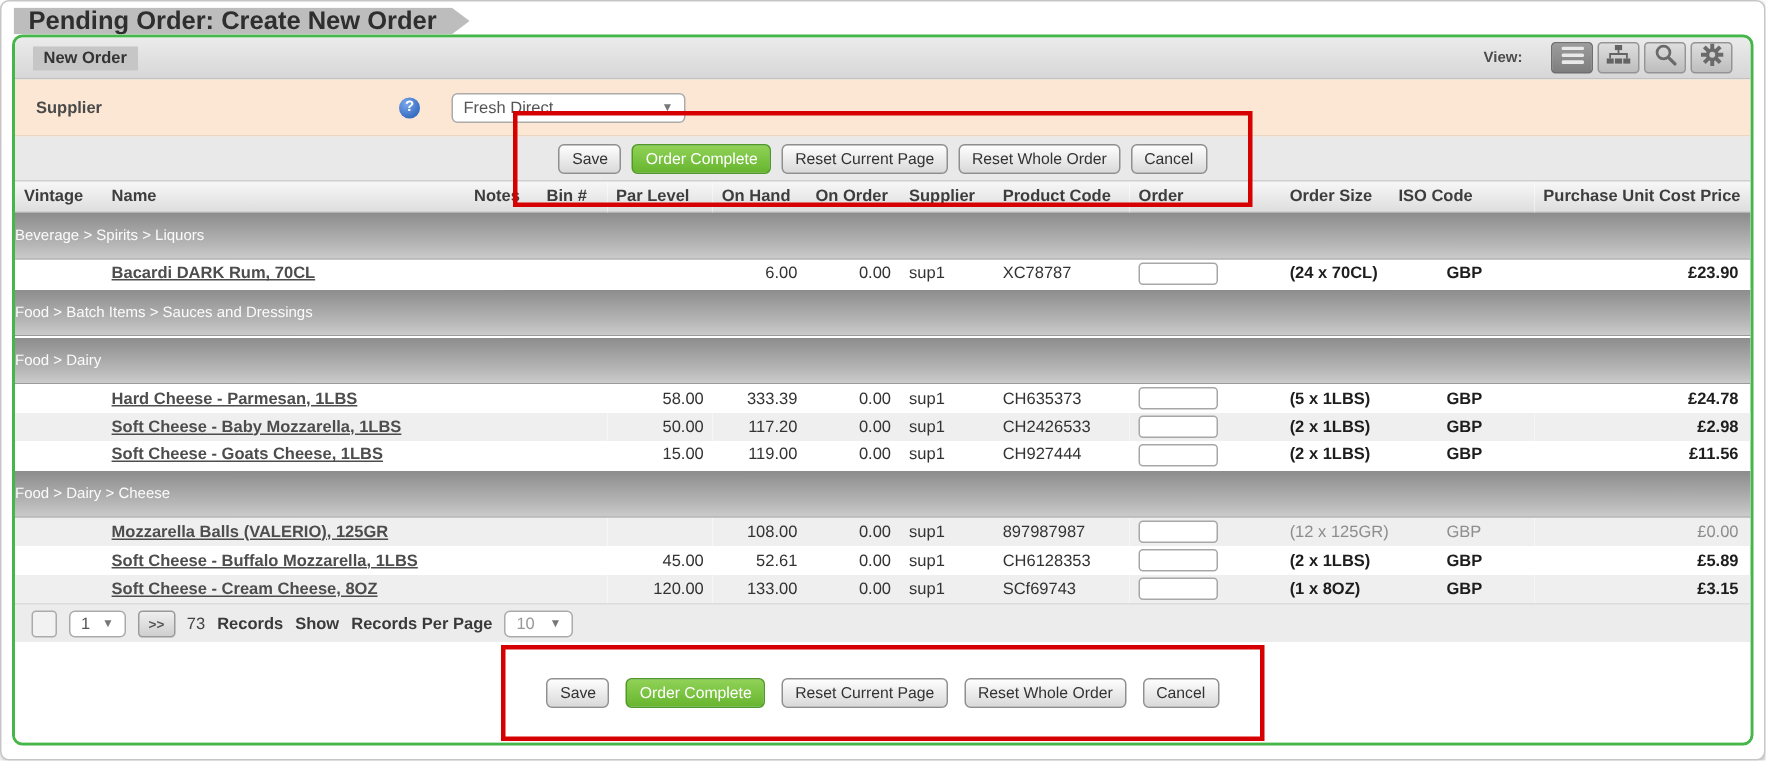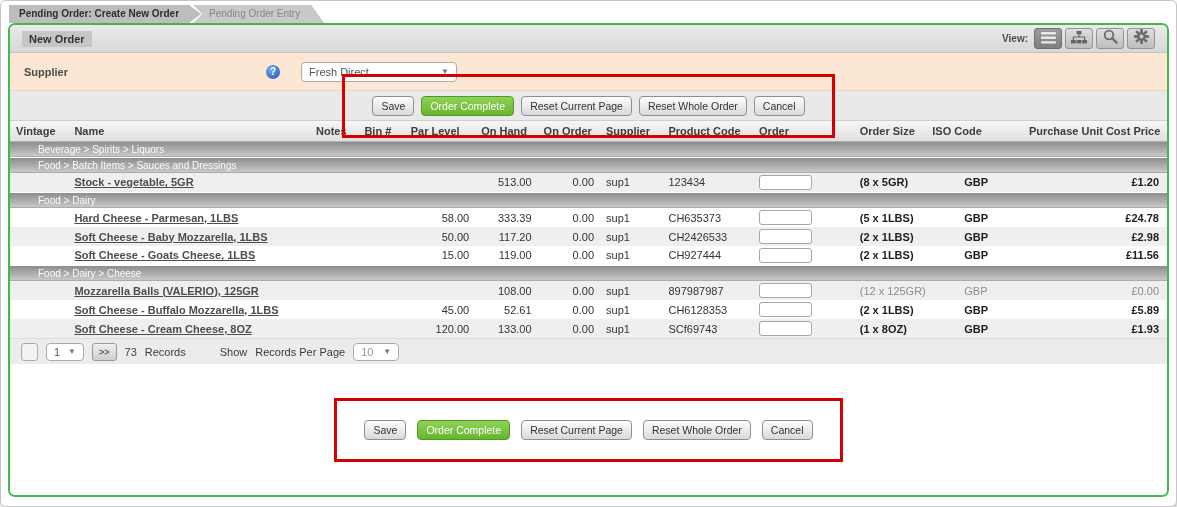--- a/index.html
+++ b/index.html
@@ -5,36 +5,36 @@
   * { box-sizing: border-box; margin: 0; padding: 0; }
   html,body { background:#fff; }
   body { font-family:"Liberation Sans", sans-serif; }
 
   .screen { position:relative; width:1177px; height:507px; background:#fff;
             border:1px solid #c6c6c6; border-radius:6px;
             box-shadow:1px 2px 4px rgba(0,0,0,.25); overflow:hidden; }
 
   
   .tabs { position:absolute; top:4px; left:8px; height:18px; display:flex; }
-  .tab { font-size:10px; line-height:18px; white-space:nowrap; }
+  .tab { font-size:17px; line-height:18px; white-space:nowrap; }
   .tab-active { background:#bdbdbd; color:#2e2e2e; font-weight:bold; padding:0 22px 0 10px; z-index:2;
         clip-path:polygon(0 0, calc(100% - 12px) 0, 100% 50%, calc(100% - 12px) 100%, 0 100%); }
   .tab-inactive { background:#c9c9c9; color:#868686; padding:0 24px 0 16px; margin-left:-8px; z-index:1;
         clip-path:polygon(0 0, calc(100% - 13px) 0, 100% 100%, 0 100%, 9px 50%); }
 
   
   .panel { position:absolute; left:7px; right:7px; top:22px; bottom:9px;
            border:2px solid #45b649; border-radius:7px; background:#fff; overflow:hidden;
            display:flex; flex-direction:column; }
 
   .panel-header { height:28px; flex:0 0 28px; background:linear-gradient(#ebebeb,#d7d7d7);
            border-bottom:1px solid #c2c2c2; display:flex; align-items:center; padding:0 12px; }
   .new-order-chip { background:#c6c6c6; color:#333; font-size:11px; font-weight:bold; padding:2px 7px; }
   .view-cluster { margin-left:auto; display:flex; align-items:center; gap:3px; }
-  .view-label { font-size:10px; font-weight:bold; color:#4c4c4c; margin-right:3px; }
+  .view-label { font-size:10px; font-weight:bold; color:#4c4c4c; margin-right:16px; }
   .view-btn { width:28px; height:21px; border:1px solid #949494; border-radius:3px;
            background:linear-gradient(#dedede,#bdbdbd); display:flex; align-items:center; justify-content:center; cursor:pointer; }
   .view-btn.active { background:linear-gradient(#9c9c9c,#7e7e7e); border-color:#6f6f6f; }
 
   .supplier-row { height:38px; flex:0 0 38px; background:#fbe7d3; border-bottom:1px solid #ecd6c0;
            display:flex; align-items:center; padding:0 14px; }
   .supplier-label { font-size:11px; font-weight:bold; color:#4a4a4a; width:242px; }
   .help-icon { width:14px; height:14px; border-radius:50%;
            background:radial-gradient(circle at 35% 30%, #79a7ec, #1d56b0);
            color:#fff; font-size:10px; font-weight:bold; line-height:14px; text-align:center; margin-right:21px; cursor:pointer; }
@@ -51,54 +51,53 @@
            background:linear-gradient(#fefefe,#d9d9d9); cursor:pointer; white-space:nowrap;
            font-family:"Liberation Sans",sans-serif; }
   .btn-green { background:linear-gradient(#90d257,#67b52e); border-color:#4f9a26; color:#fff; }
 
   
   .order-table { width:100%; border-collapse:collapse; table-layout:fixed; font-size:11px; }
   .order-table th { background:linear-gradient(#f7f7f7,#dedede); border-bottom:1px solid #b3b3b3;
            color:#3d3d3d; font-weight:bold; text-align:left; padding:3px 6px; height:20px;
            white-space:nowrap; overflow:hidden; }
   .category-row td { background:linear-gradient(180deg,#8b8b8b,#b6b6b6 70%,#cbcbcb);
-           border-top:1px solid #fff; color:#fbfbfb; font-size:10px; height:16px; padding:1px 6px 1px 28px;
+           border-top:1px solid #fff; color:#fbfbfb; font-size:10px; height:32px; padding:1px 6px 1px 0;
            white-space:nowrap; overflow:hidden; }
   .product-row td { height:19px; padding:0 6px; color:#333; white-space:nowrap; overflow:hidden; }
   .product-row.alt td { background:#efefef; }
   .name-cell a { color:#4d4d4d; font-weight:bold; text-decoration:underline; cursor:pointer; }
   .num { text-align:right; }
   .iso-cell { padding-left:38px !important; }
   .price-cell { text-align:right; padding-right:8px !important; }
   .product-row .ordersize-cell, .product-row .iso-cell, .product-row .price-cell { font-weight:bold; color:#1d1d1d; }
   .product-row.muted .ordersize-cell, .product-row.muted .iso-cell, .product-row.muted .price-cell { font-weight:normal; color:#8d8d8d; }
   .order-input { width:53px; height:15px; border:1px solid #a7a7a7; border-radius:3px; background:#fff; }
 
   
   .pagination { height:26px; flex:0 0 26px; background:#ececec; border-top:1px solid #dcdcdc;
            display:flex; align-items:center; padding:0 11px; gap:8px; font-size:11px; color:#444; }
   .pg-blank { width:17px; height:18px; border:1px solid #ababab; border-radius:3px; background:#f2f2f2; cursor:pointer; }
   .pg-select { height:18px; width:38px; }
   .pg-next { height:18px; padding:0 6px; font-size:9px; font-weight:bold; color:#555;
            border:1px solid #9a9a9a; border-radius:3px; background:linear-gradient(#efefef,#cfcfcf); cursor:pointer; }
-  .pg-bold { font-weight:normal; color:#3a3a3a;text-align:right; }
-  .pg-show { margin-left:26px; }
+  .pg-bold { font-weight:bold; color:#3a3a3a;text-align:right; }
+  .pg-show { }
   .pg-perpage-select { width:46px; color:#999; }
 
   .bottom-area { flex:1; display:flex; align-items:center; justify-content:center; background:#fff; overflow:visible; }
   .bottom-area .red-frame { gap:11px; }
 </style>
 </head>
 <body>
 
 <div class="screen">
 
   <div class="tabs">
     <div class="tab tab-active">Pending Order: Create New Order</div>
-    <div class="tab tab-inactive">Pending Order Entry</div>
   </div>
 
   <div class="panel">
 
     <div class="panel-header">
       <span class="new-order-chip">New Order</span>
       <div class="view-cluster">
         <span class="view-label">View:</span>
         <div class="view-btn active">
           <span>
@@ -198,38 +197,38 @@
             <th>Order</th>
             <th>Order Size</th>
             <th>ISO Code</th>
             <th>Purchase Unit Cost Price</th>
           </tr>
       </thead>
       <tbody id="table-body">
           <tr class="category-row">
             <td colspan="13">Beverage &gt; Spirits &gt; Liquors</td>
           </tr>
+          <tr class="product-row">
+            <td></td>
+            <td class="name-cell"><a>Bacardi DARK Rum, 70CL</a></td>
+            <td></td>
+            <td></td>
+            <td class="num"></td>
+            <td class="num">6.00</td>
+            <td class="num">0.00</td>
+            <td>sup1</td>
+            <td>XC78787</td>
+            <td><input class="order-input" type="text" style=""></td>
+            <td class="ordersize-cell">(24 x 70CL)</td>
+            <td class="iso-cell">GBP</td>
+            <td class="price-cell">£23.90</td>
+          </tr>
           <tr class="category-row">
             <td colspan="13">Food &gt; Batch Items &gt; Sauces and Dressings</td>
           </tr>
-          <tr class="product-row alt">
-            <td></td>
-            <td class="name-cell"><a>Stock - vegetable, 5GR</a></td>
-            <td></td>
-            <td></td>
-            <td class="num"></td>
-            <td class="num">513.00</td>
-            <td class="num">0.00</td>
-            <td>sup1</td>
-            <td>123434</td>
-            <td><input class="order-input" type="text" style=""></td>
-            <td class="ordersize-cell">(8 x 5GR)</td>
-            <td class="iso-cell">GBP</td>
-            <td class="price-cell">£1.20</td>
-          </tr>
           <tr class="category-row">
             <td colspan="13">Food &gt; Dairy</td>
           </tr>
           <tr class="product-row">
             <td></td>
             <td class="name-cell"><a>Hard Cheese - Parmesan, 1LBS</a></td>
             <td></td>
             <td></td>
             <td class="num">58.00</td>
             <td class="num">333.39</td>
@@ -310,21 +309,21 @@
             <td></td>
             <td></td>
             <td class="num">120.00</td>
             <td class="num">133.00</td>
             <td class="num">0.00</td>
             <td>sup1</td>
             <td>SCf69743</td>
             <td><input class="order-input" type="text" style=""></td>
             <td class="ordersize-cell">(1 x 8OZ)</td>
             <td class="iso-cell">GBP</td>
-            <td class="price-cell">£1.93</td>
+            <td class="price-cell">£3.15</td>
           </tr>
         </tbody>
     </table>
 
     <div class="pagination">
       <div class="pg-blank"></div>
       <div class="selectbox pg-select">
         <span>1</span>
         <span class="caret">▼</span>
       </div>

